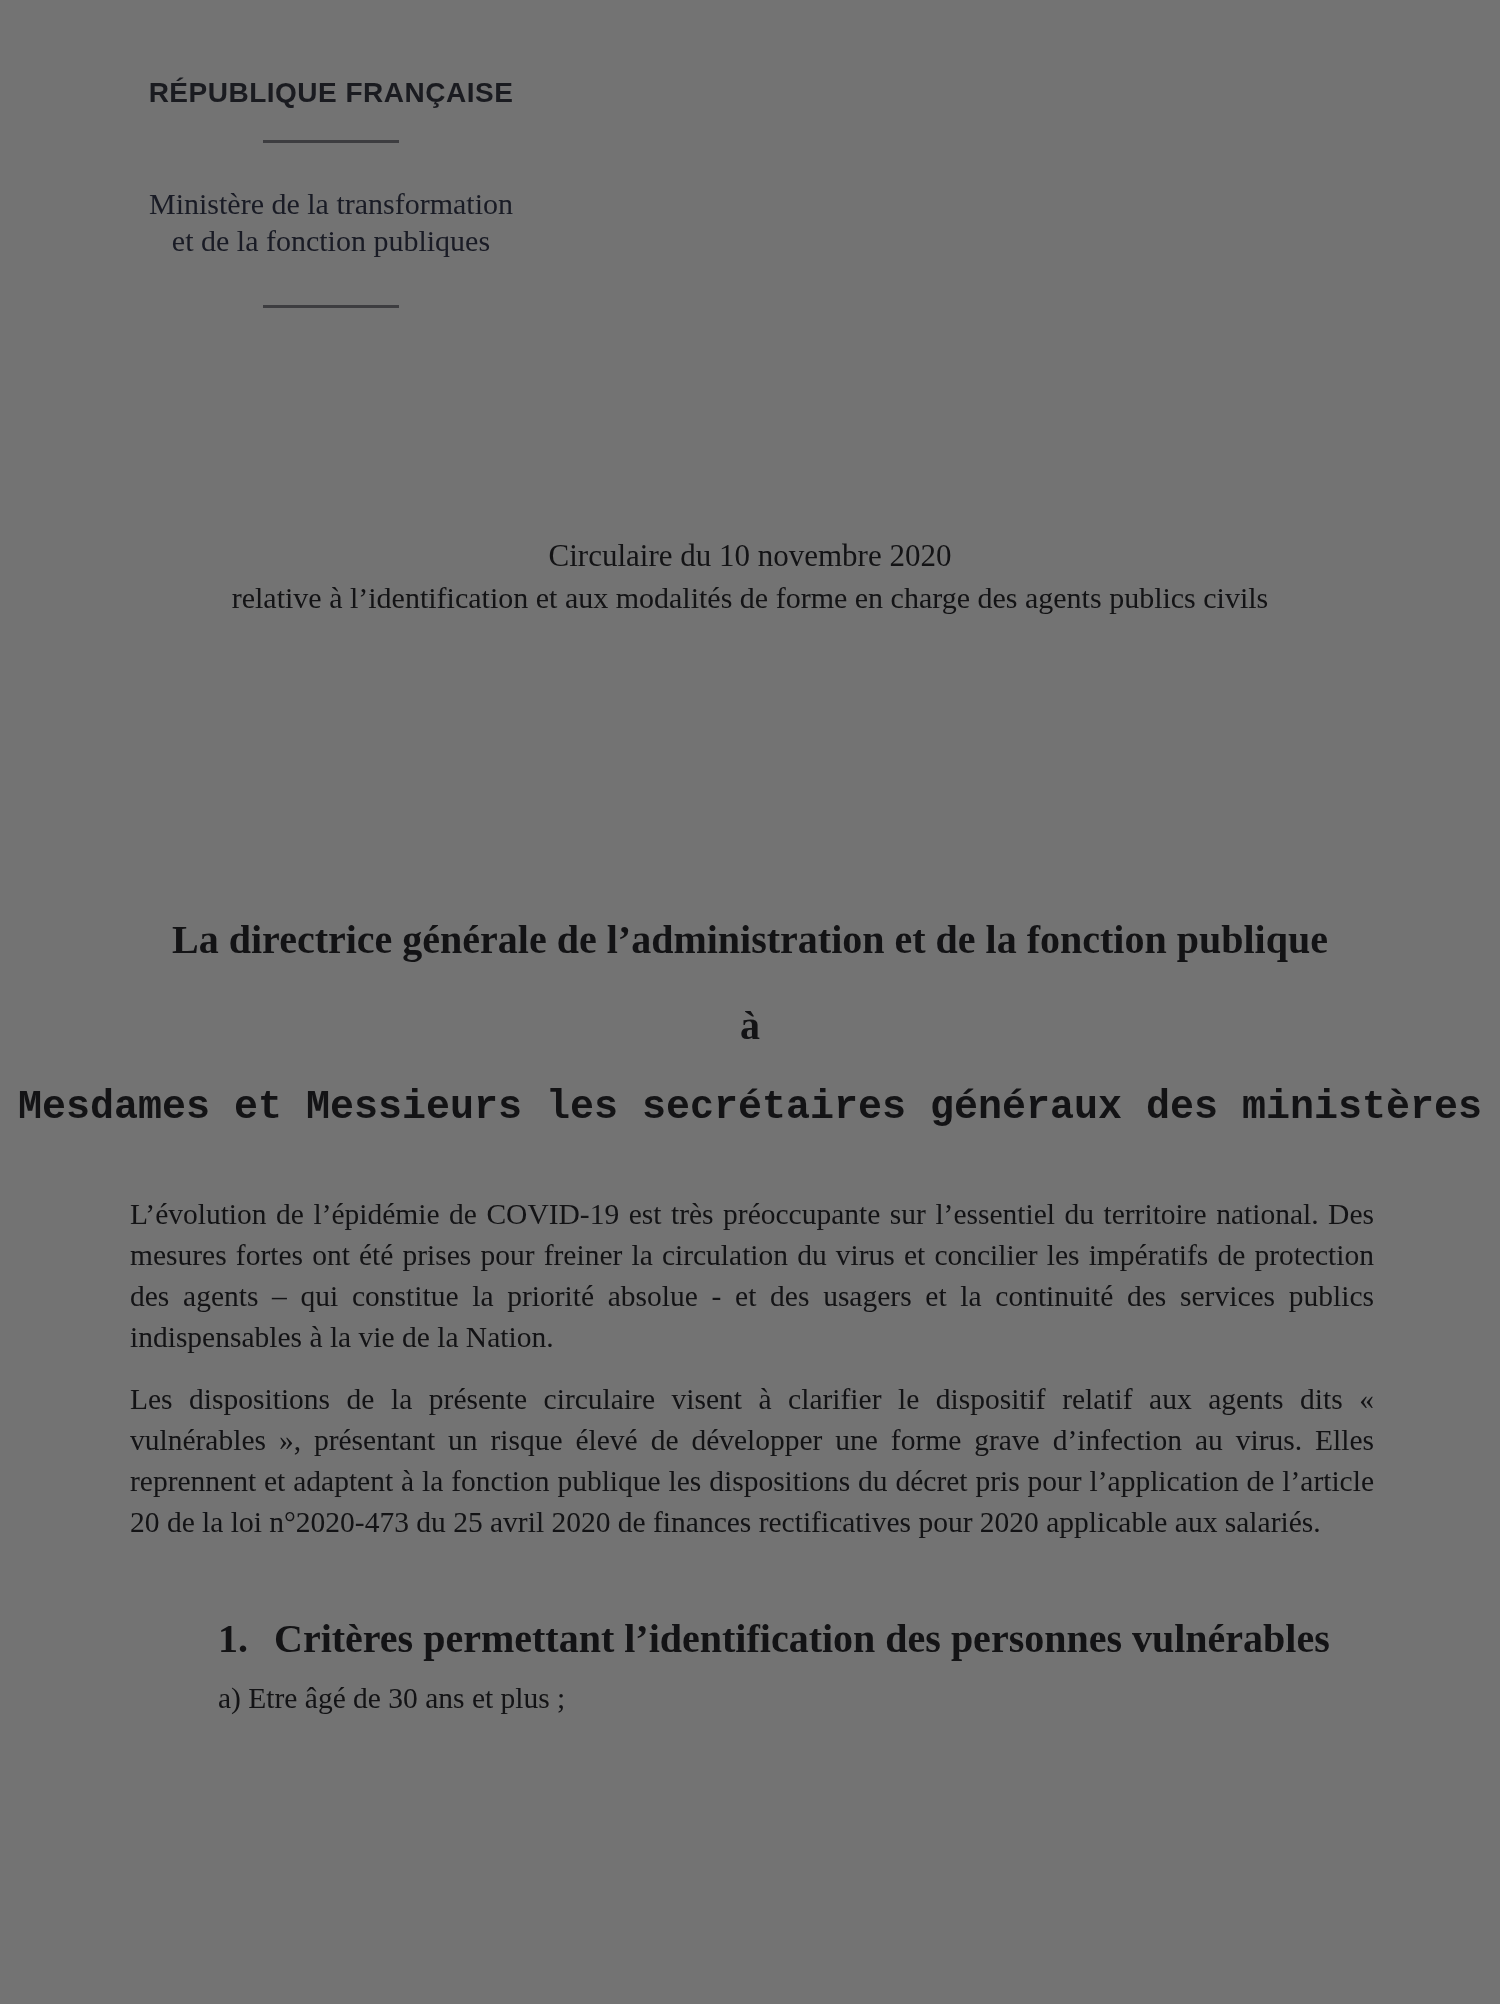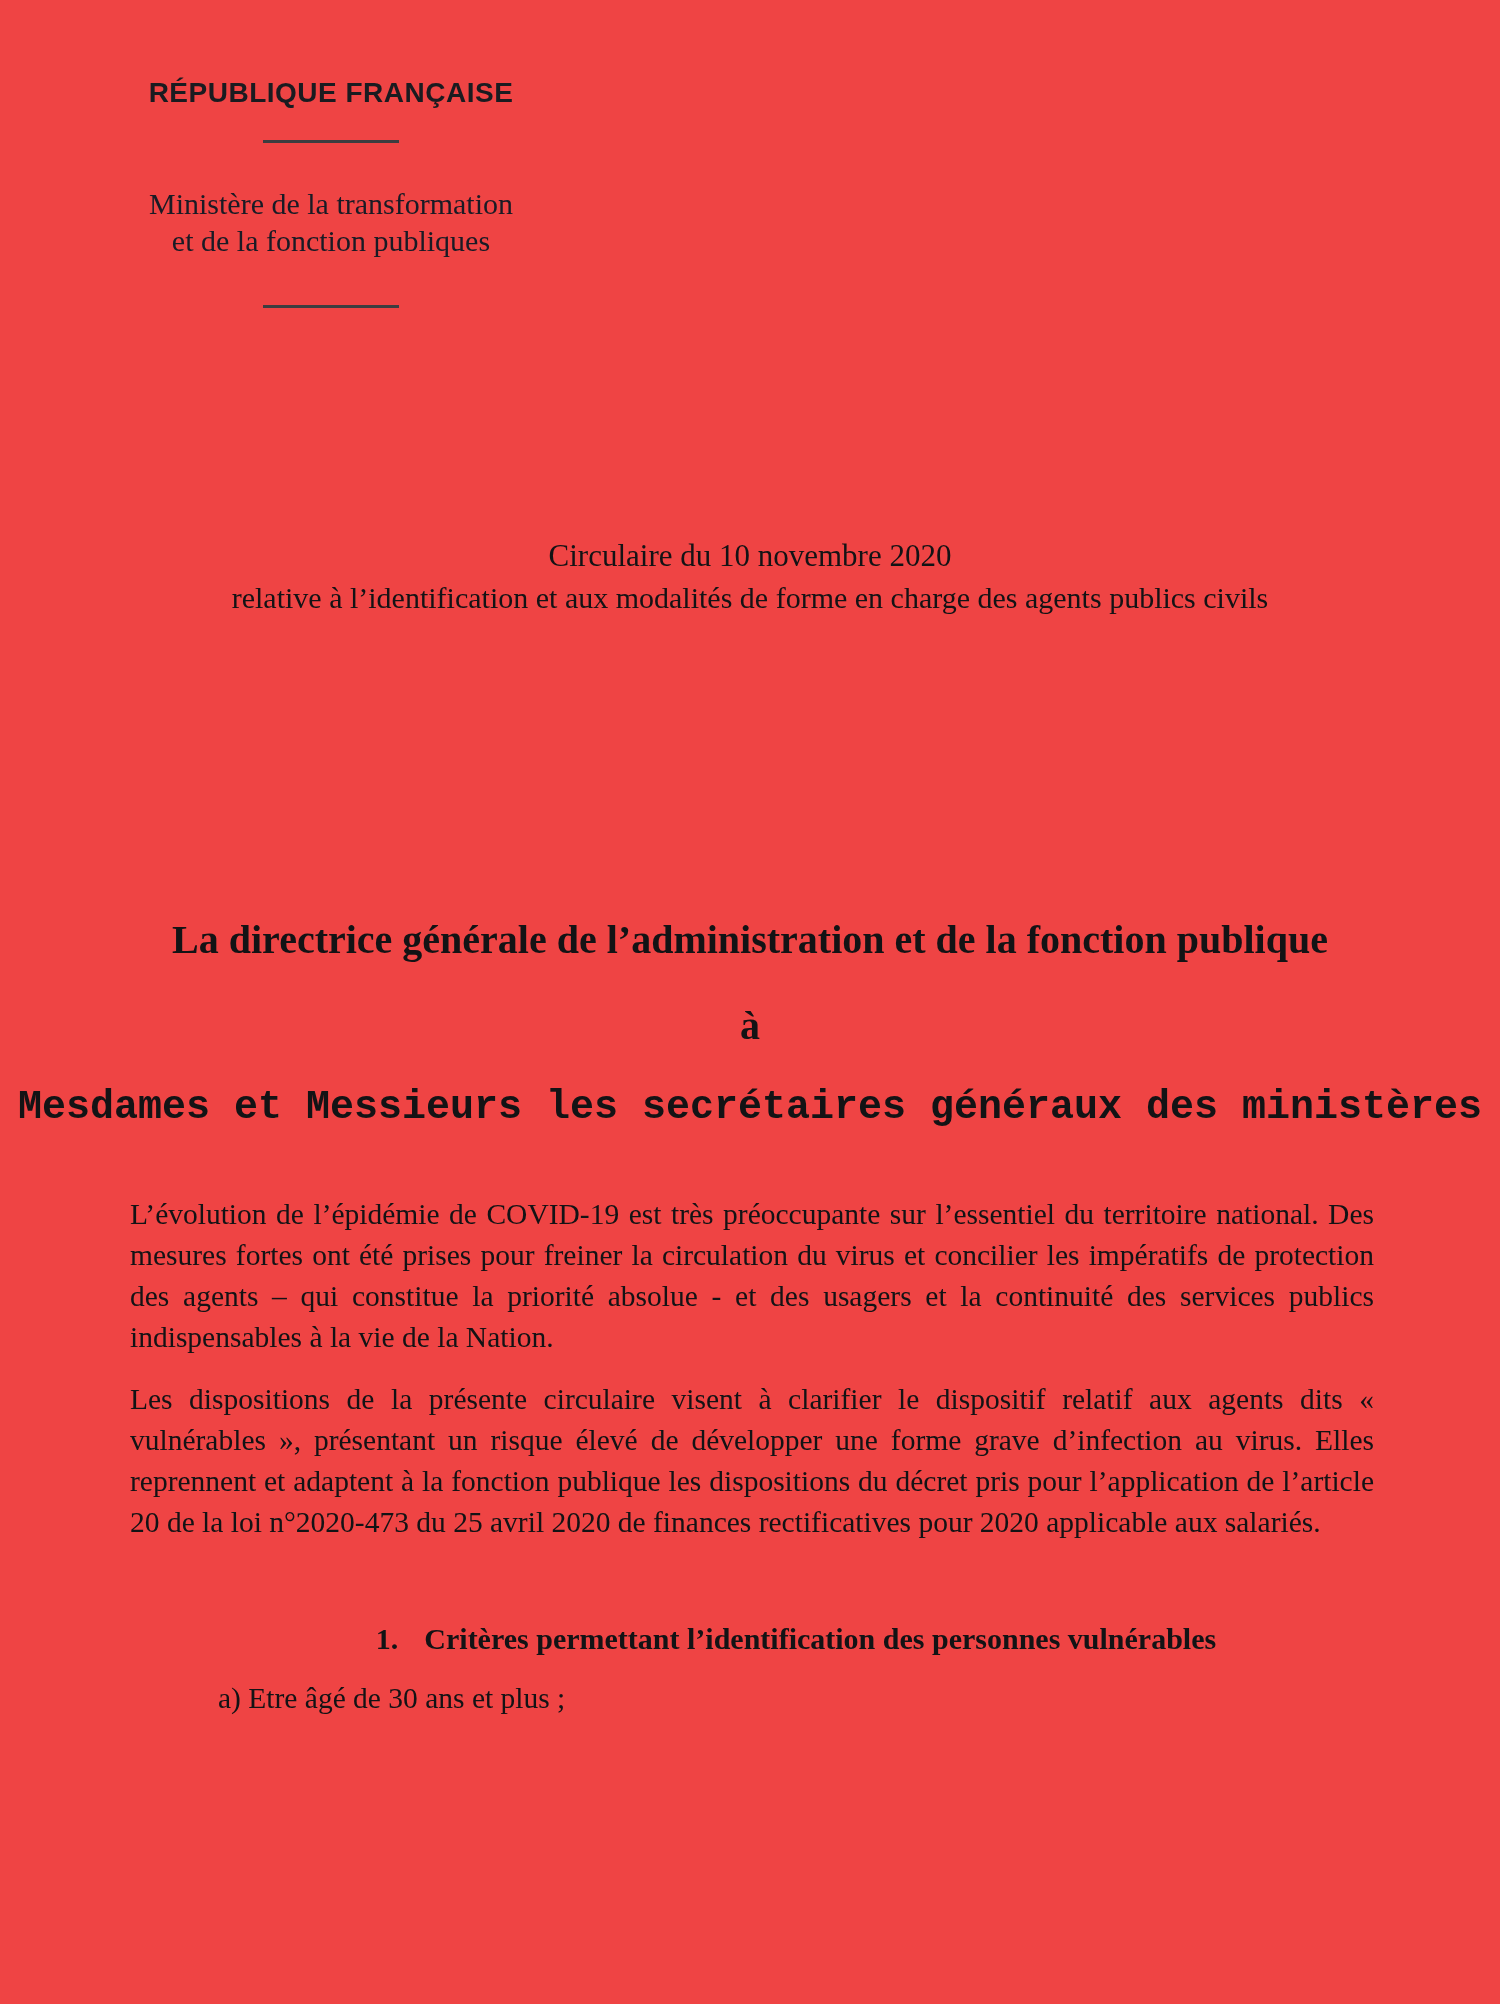--- a/index.html
+++ b/index.html
@@ -4,21 +4,21 @@
 <style>
   html, body {
     margin: 0;
     padding: 0;
     background: #ffffff;
   }
   .page {
     position: relative;
     width: 1500px;
     height: 2004px;
-    background: #ef4444;
+    background: #737373;
     overflow: hidden;
     font-family: "Liberation Serif", "DejaVu Serif", serif;
     color: #131315;
   }
 
   
   .letterhead {
     position: absolute;
     left: 135px;
     top: 76px;
@@ -88,23 +88,23 @@
     font-size: 29.5px;
     line-height: 41px;
     text-align: justify;
   }
   .para { margin: 0; }
   .para-2 { margin-top: 21px; }
 
   .sec-heading {
     margin: 75px 0 0;
     padding-left: 88px;
-    font-size: 30px;
+    font-size: 40px;
     font-weight: 700;
-    text-align: center;
+    text-align: left;
   }
   .sec-num { margin-right: 26px; }
 
   .para-intro {
     margin-top: 29px;
     text-indent: 88px;
   }
   .para-intro sup {
     font-size: 0.62em;
     line-height: 0;

